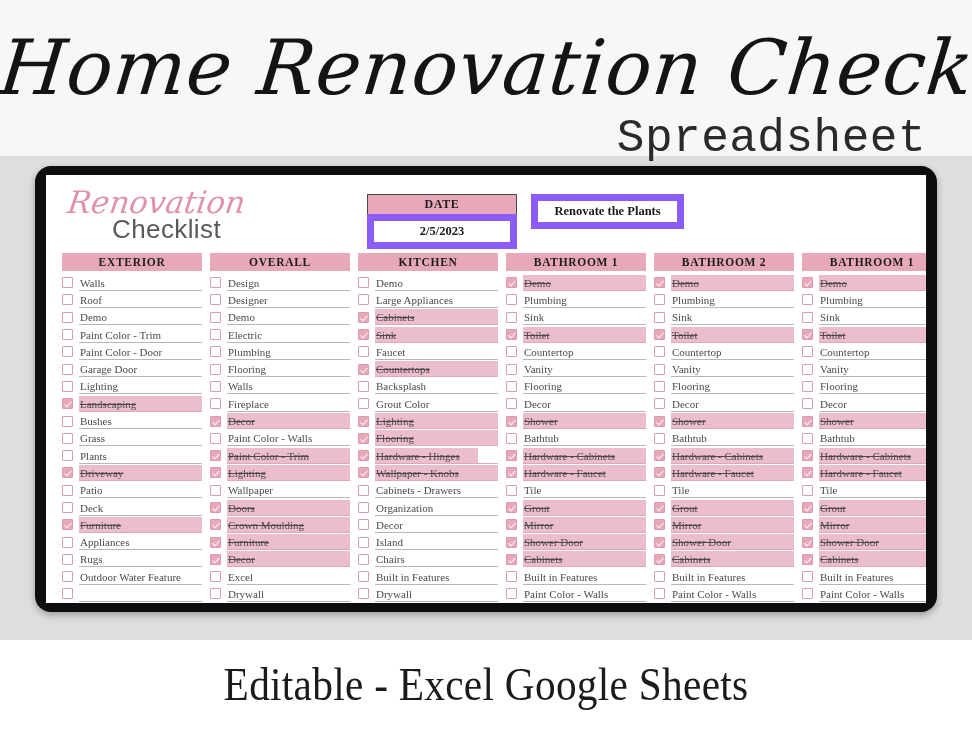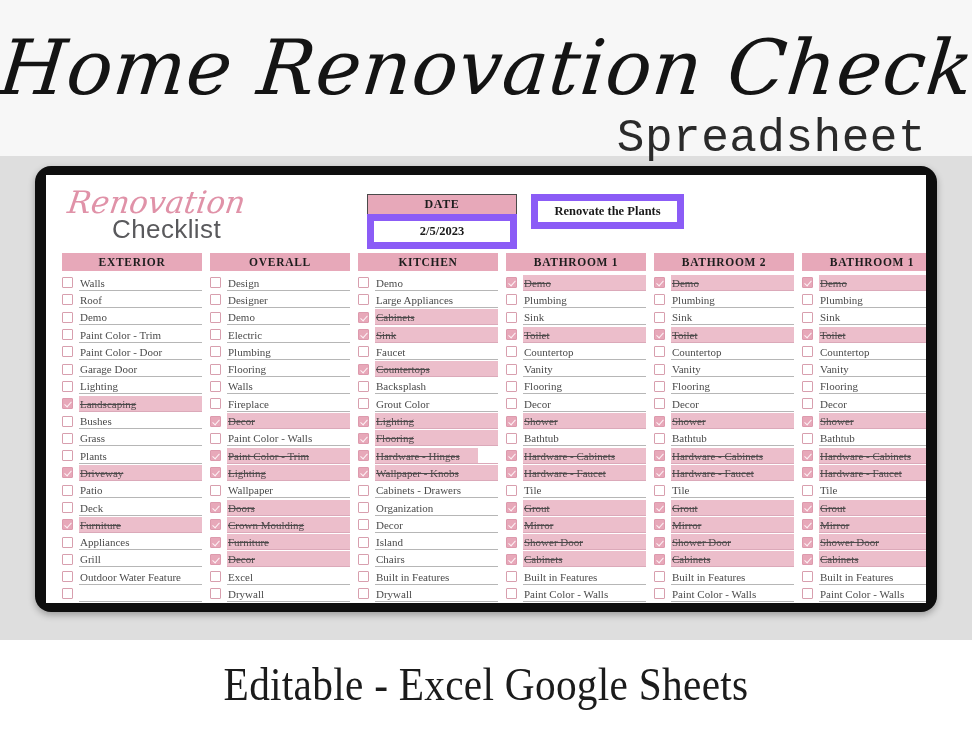--- a/index.html
+++ b/index.html
@@ -336,21 +336,21 @@
             <div class="row done">
               <div class="cbox"></div>
               <div class="lbl">Furniture</div>
             </div>
             <div class="row">
               <div class="cbox"></div>
               <div class="lbl">Appliances</div>
             </div>
             <div class="row">
               <div class="cbox"></div>
-              <div class="lbl">Grill</div>
+              <div class="lbl">Rugs</div>
             </div>
             <div class="row">
               <div class="cbox"></div>
               <div class="lbl">Outdoor Water Feature</div>
             </div>
             <div class="row">
               <div class="cbox"></div>
               <div class="lbl blank"></div>
             </div>
           </div>

